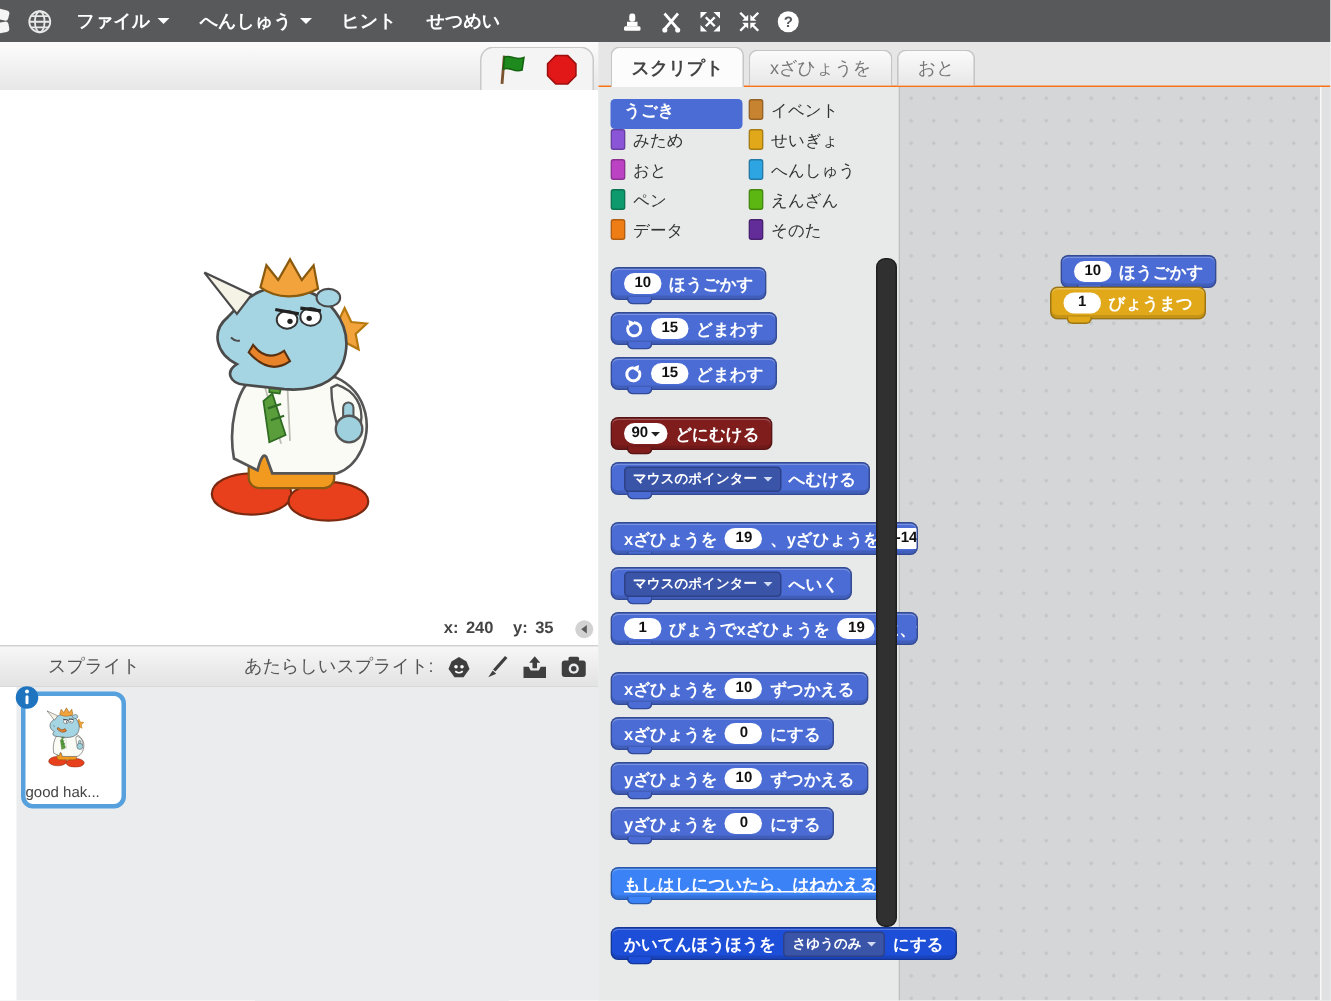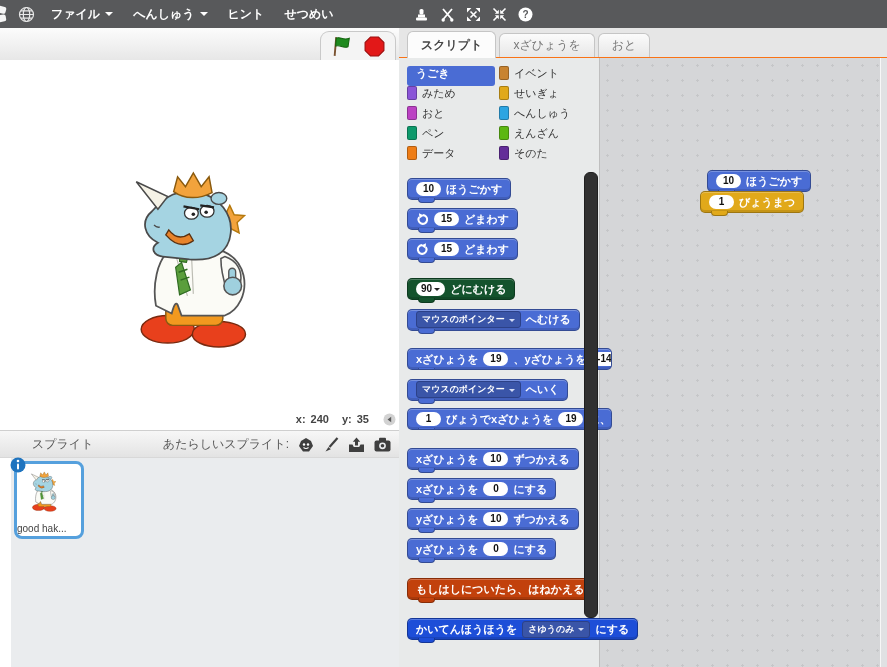--- a/index.html
+++ b/index.html
@@ -365,21 +365,21 @@
                       <path d="M3.4 4.4 A4.7 4.7 0 1 0 7.2 2.3" fill="none" stroke="#fff" stroke-width="2.2"></path>
                       <path d="M3.2 0.4 L8.6 2.6 L3.8 5.8 Z" fill="#fff"></path>
                     </g>
                   </svg>
                 </span>
                 <span class="oval">15</span>
                 <span class="btxt">どまわす</span>
               </div></div>
           </div>
           <div class="bgroup">
-            <div class="brow"><div class="block" style="background: #14532d;">
+            <div class="brow"><div class="block" style="background: #7f1d1d;">
                 <span class="oval">
                   <span>90</span>
                   <i class="ntri"></i>
                 </span>
                 <span class="btxt">どにむける</span>
               </div></div>
             <div class="brow"><div class="block" style="background: rgb(74, 108, 212);">
                 <span class="bdrop">
                   <span>マウスのポインター</span>
                   <i class="dtri"></i>
@@ -424,21 +424,21 @@
                 <span class="oval">10</span>
                 <span class="btxt">ずつかえる</span>
               </div></div>
             <div class="brow"><div class="block" style="background: rgb(74, 108, 212);">
                 <span class="btxt">yざひょうを</span>
                 <span class="oval">0</span>
                 <span class="btxt">にする</span>
               </div></div>
           </div>
           <div class="bgroup">
-            <div class="brow"><div class="block" style="background: #c2410c;">
+            <div class="brow"><div class="block" style="background: #3b82f6; text-decoration: underline;">
                 <span class="btxt">もしはしについたら、はねかえる</span>
               </div></div>
           </div>
           <div class="bgroup">
             <div class="brow"><div class="block" style="background: #1d4ed8;">
                 <span class="btxt">かいてんほうほうを</span>
                 <span class="bdrop">
                   <span>さゆうのみ</span>
                   <i class="dtri"></i>
                 </span>

